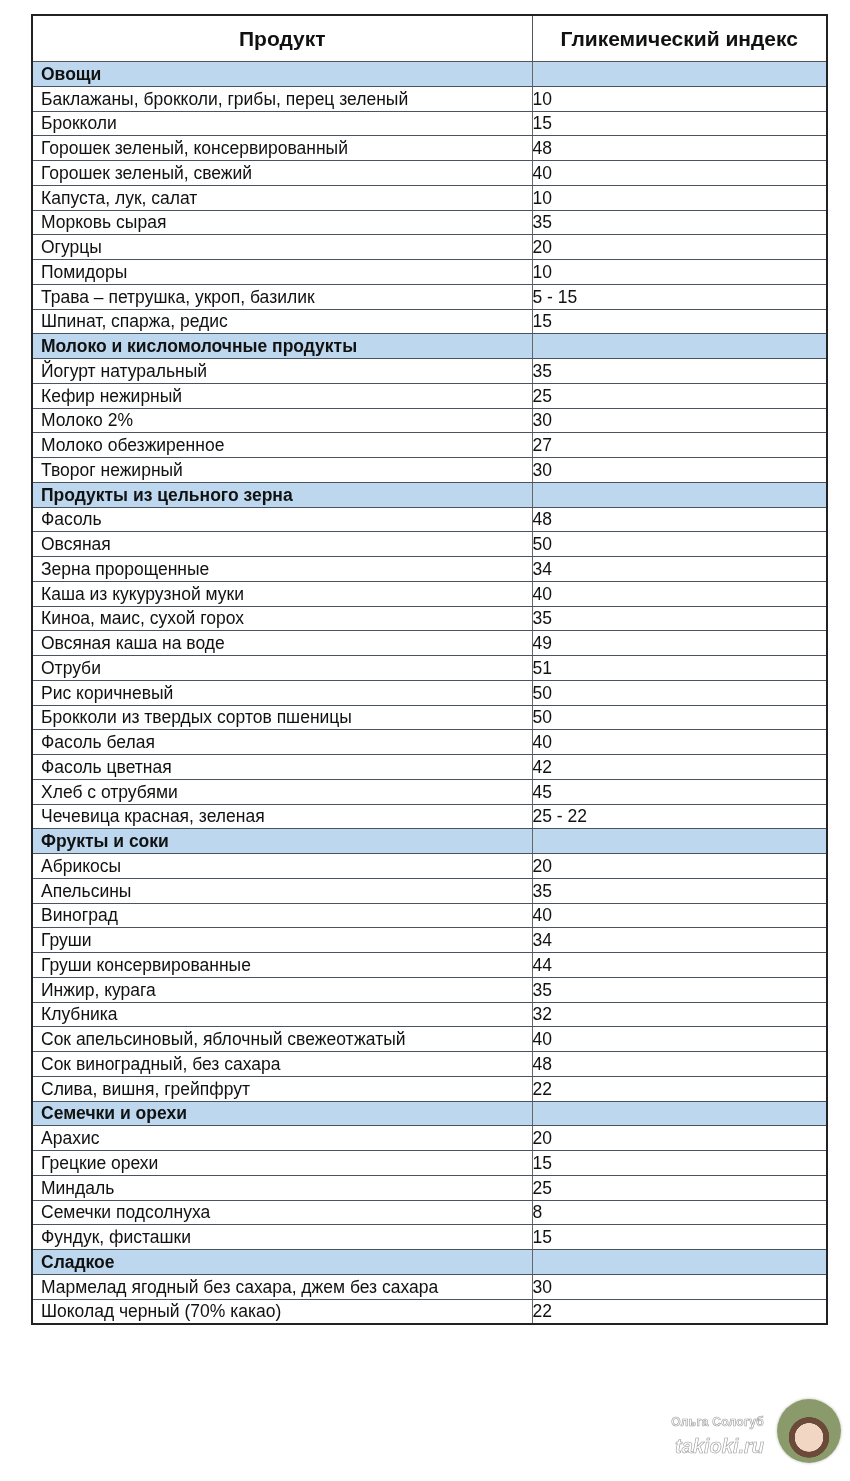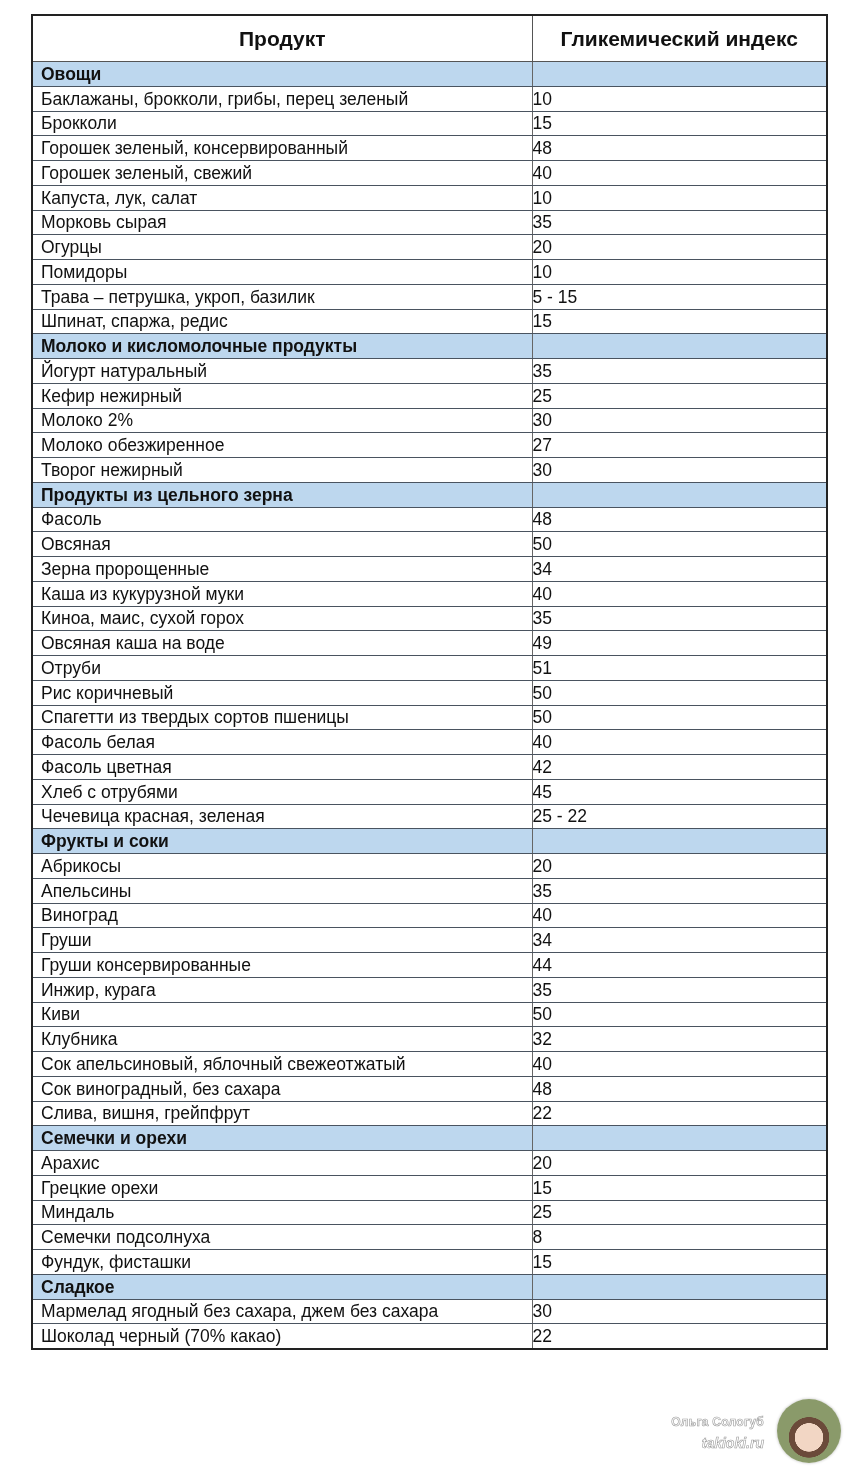--- a/index.html
+++ b/index.html
@@ -12,21 +12,21 @@
   .gi-table th { height: 45px; font-size: 21px; font-weight: bold; text-align: center;
                  border: 1px solid #555; border-bottom: 1px solid #555; padding: 0; }
   .gi-table td { height: 23.76px; font-size: 17.5px; line-height: 22px; padding: 0 0 0 8px;
                  border-left: 1px solid #666; border-right: 1px solid #666;
                  border-bottom: 1px solid #4a5460; white-space: nowrap; overflow: hidden; }
   .gi-table td.val { padding: 0; }
   .gi-table tr.cat td { background: #bdd7ee; font-weight: bold; }
   .watermark { position: absolute; left: 640px; top: 1403px; width: 210px; height: 70px; }
   .wm-name { position: absolute; right: 86px; top: 12px; font-size: 12px; color: #fff;
              -webkit-text-stroke: 0.6px #9a9a9a; font-weight: bold; letter-spacing: 0.3px; text-align: center; }
-  .wm-site { position: absolute; right: 86px; top: 32px; font-size: 14px; color: #fff;
+  .wm-site { position: absolute; right: 86px; top: 32px; font-size: 20px; color: #fff;
              font-style: italic; font-weight: bold; -webkit-text-stroke: 0.6px #9a9a9a; }
   .wm-avatar { position: absolute; left: 137px; top: -4px; width: 64px; height: 64px; border-radius: 50%;
                background: radial-gradient(circle at 50% 60%, #f2d6c4 0 28%, #6b4a3a 29% 40%, #8a9a6a 41% 100%);
                box-shadow: 0 0 3px #bbb; }
 </style>
 </head>
 <body>
 
 <table class="gi-table">
   <colgroup>
@@ -138,21 +138,21 @@
       </tr>
       <tr>
         <td>Отруби</td>
         <td class="val">51</td>
       </tr>
       <tr>
         <td>Рис коричневый</td>
         <td class="val">50</td>
       </tr>
       <tr>
-        <td>Спагетти из твердых сортов пшеницы</td>
+        <td>Брокколи из твердых сортов пшеницы</td>
         <td class="val">50</td>
       </tr>
       <tr>
         <td>Фасоль белая</td>
         <td class="val">40</td>
       </tr>
       <tr>
         <td>Фасоль цветная</td>
         <td class="val">42</td>
       </tr>
@@ -184,24 +184,20 @@
         <td>Груши</td>
         <td class="val">34</td>
       </tr>
       <tr>
         <td>Груши консервированные</td>
         <td class="val">44</td>
       </tr>
       <tr>
         <td>Инжир, курага</td>
         <td class="val">35</td>
-      </tr>
-      <tr>
-        <td>Киви</td>
-        <td class="val">50</td>
       </tr>
       <tr>
         <td>Клубника</td>
         <td class="val">32</td>
       </tr>
       <tr>
         <td>Сок апельсиновый, яблочный свежеотжатый</td>
         <td class="val">40</td>
       </tr>
       <tr>

